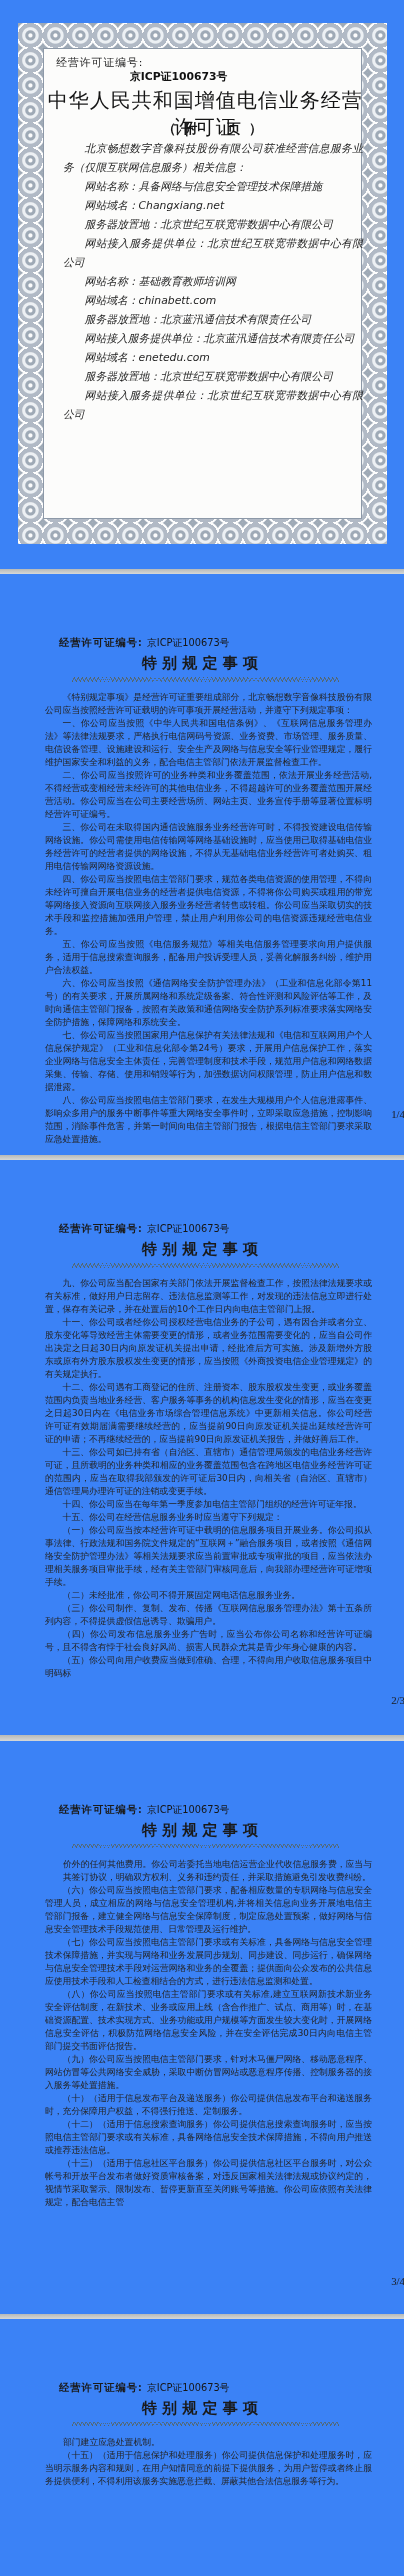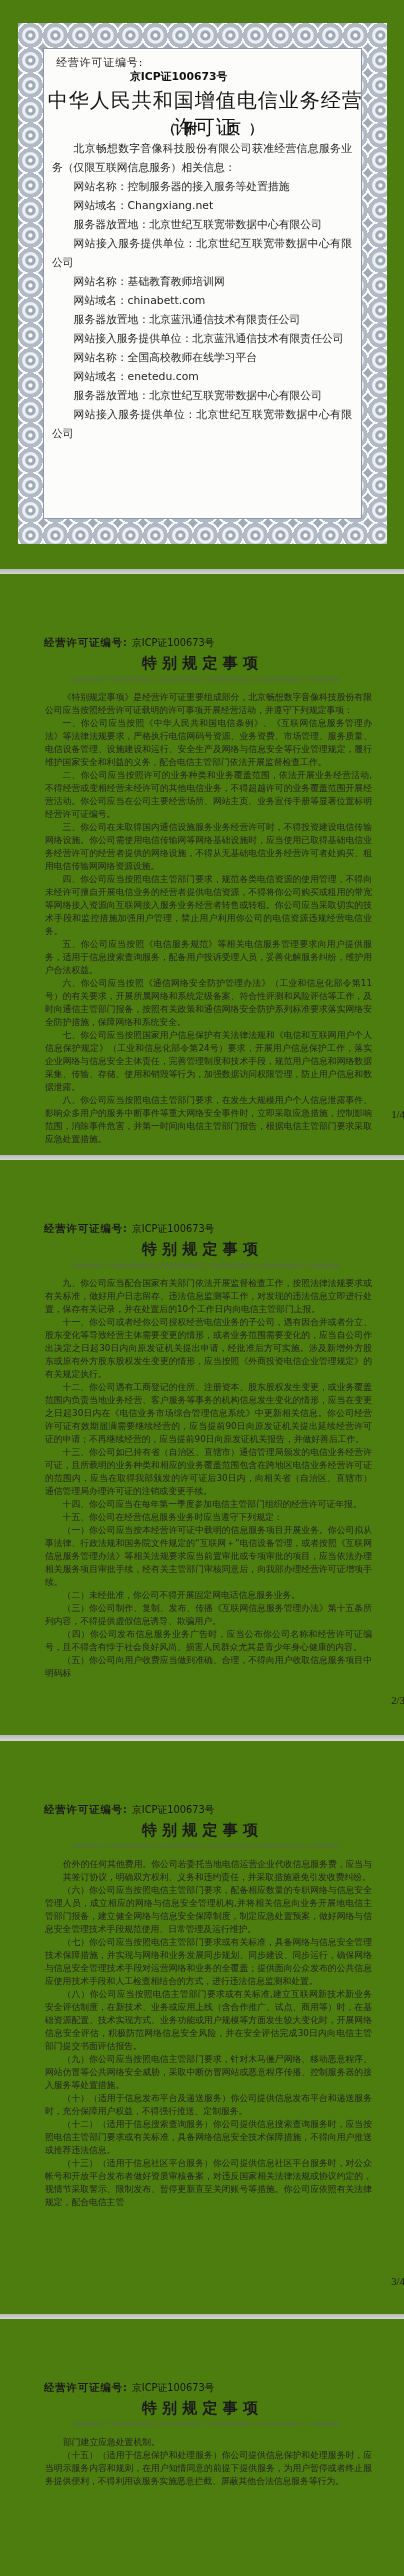--- a/index.html
+++ b/index.html
@@ -2,21 +2,21 @@
 <html style="font-size:8.2px"><head>
 <meta charset="utf-8">
 <style>
   html,body{margin:0;padding:0;}
   body{
     width:405px;
     background:#c9cbca;
     font-family:"DejaVu Sans","Liberation Sans",sans-serif;
     color:#262626;
   }
-  .page{position:relative;width:405px;background:#4d7c0f;overflow:hidden;}
+  .page{position:relative;width:405px;background:#3b82f6;overflow:hidden;}
   #p1{height:569px;}
   #p2{height:581px;}
   #p3{height:575px;}
   #p4{height:573px;}
   #p5{height:555px;}
   .divider{height:5.2px;background:linear-gradient(#b7b9b8,#d6d8d7);}
 
   
   .frame{
     position:absolute;left:18px;top:23px;width:369px;height:521px;
@@ -40,25 +40,25 @@
   .cert-title{
     position:absolute;left:-5.2px;top:31px;width:315px;margin:4px;
     text-align:center;font-size:20px;font-weight:400;color:#151515;letter-spacing:1px;
     font-family:"DejaVu Serif","Liberation Serif",serif;
   }
   .cert-subtitle{
     position:absolute;left:0;top:53px;width:100%;margin:15px;
     text-align:center;font-size:13.4px;font-weight:700;color:#151515;letter-spacing:8.2px;
     font-family:"DejaVu Serif","Liberation Serif",serif;
   }
-  .cert-body{position:absolute;left:3px;top:87px;width:300px;font-size:10.8px;line-height:19px;text-align:justify;color:#1f1f1f;}
+  .cert-body{position:absolute;left:14px;top:87px;width:300px;font-size:10.8px;line-height:19px;text-align:justify;color:#1f1f1f;font-style:italic;}
   .cert-body p{margin:0;text-indent:2em;}
 
   
-  .hdr{position:absolute;left:44px;top:62px;white-space:nowrap;}
+  .hdr{position:absolute;left:59px;top:62px;white-space:nowrap;}
   .hlabel{font-size:10.3px;font-weight:600;color:#1b1b1b;letter-spacing:1px;font-family:"DejaVu Serif","Liberation Serif",serif;}
   .hnum{font-size:9.8px;color:#161616;margin-left:4.1px;}
   .sec-title{
     position:absolute;left:0;top:80px;width:100%;margin:0;
     text-align:center;font-size:15px;font-weight:700;color:#1a1a1a;letter-spacing:5.2px;
     font-family:"DejaVu Serif","Liberation Serif",serif;
   }
   .zigzag{
     position:absolute;left:72px;top:103px;width:267px;height:4.6px;
     background-image:
@@ -84,29 +84,28 @@
   <div class="frame">
     <div class="frame-inner"></div>
   </div>
   <div class="cert-content">
     <div class="lic-label">经营许可证编号:</div>
     <div class="lic-number">京ICP证100673号</div>
     <h1 class="cert-title">中华人民共和国增值电信业务经营许可证</h1>
     <h2 class="cert-subtitle">（附　页）</h2>
     <div class="cert-body">
       <p>北京畅想数字音像科技股份有限公司获准经营信息服务业务（仅限互联网信息服务）相关信息：</p>
-      <p>网站名称：控制服务器的接入服务等处置措施</p>
+      <p>网站名称：具备网络与信息安全管理技术保障措施</p>
       <p>网站域名：Changxiang.net</p>
       <p>服务器放置地：北京世纪互联宽带数据中心有限公司</p>
       <p>网站接入服务提供单位：北京世纪互联宽带数据中心有限公司</p>
       <p>网站名称：基础教育教师培训网</p>
       <p>网站域名：chinabett.com</p>
       <p>服务器放置地：北京蓝汛通信技术有限责任公司</p>
       <p>网站接入服务提供单位：北京蓝汛通信技术有限责任公司</p>
-      <p>网站名称：全国高校教师在线学习平台</p>
       <p>网站域名：enetedu.com</p>
       <p>服务器放置地：北京世纪互联宽带数据中心有限公司</p>
       <p>网站接入服务提供单位：北京世纪互联宽带数据中心有限公司</p>
     </div>
   </div>
 </div>
 
 <div class="divider"></div>
 
 <div class="page" id="p2">
@@ -137,21 +136,21 @@
   </div>
   <h2 class="sec-title">特别规定事项</h2>
   <div class="zigzag"></div>
   <div class="pbody">
     <p>九、你公司应当配合国家有关部门依法开展监督检查工作，按照法律法规要求或有关标准，做好用户日志留存、违法信息监测等工作，对发现的违法信息立即进行处置，保存有关记录，并在处置后的10个工作日内向电信主管部门上报。</p>
     <p>十一、你公司或者经你公司授权经营电信业务的子公司，遇有因合并或者分立、股东变化等导致经营主体需要变更的情形，或者业务范围需要变化的，应当自公司作出决定之日起30日内向原发证机关提出申请，经批准后方可实施。涉及新增外方股东或原有外方股东股权发生变更的情形，应当按照《外商投资电信企业管理规定》的有关规定执行。</p>
     <p>十二、你公司遇有工商登记的住所、注册资本、股东股权发生变更，或业务覆盖范围内负责当地业务经营、客户服务等事务的机构信息发生变化的情形，应当在变更之日起30日内在《电信业务市场综合管理信息系统》中更新相关信息。你公司经营许可证有效期届满需要继续经营的，应当提前90日向原发证机关提出延续经营许可证的申请；不再继续经营的，应当提前90日向原发证机关报告，并做好善后工作。</p>
     <p>十三、你公司如已持有省（自治区、直辖市）通信管理局颁发的电信业务经营许可证，且所载明的业务种类和相应的业务覆盖范围包含在跨地区电信业务经营许可证的范围内，应当在取得我部颁发的许可证后30日内，向相关省（自治区、直辖市）通信管理局办理许可证的注销或变更手续。</p>
     <p>十四、你公司应当在每年第一季度参加电信主管部门组织的经营许可证年报。</p>
     <p>十五、你公司在经营信息服务业务时应当遵守下列规定：</p>
-    <p>（一）你公司应当按本经营许可证中载明的信息服务项目开展业务。你公司拟从事法律、行政法规和国务院文件规定的“互联网＋”电信设备管理，或者按照《互联网信息服务管理办法》等相关法规要求应当前置审批或专项审批的项目，应当依法办理相关服务项目审批手续，经有关主管部门审核同意后，向我部办理经营许可证增项手续。</p>
+    <p>（一）你公司应当按本经营许可证中载明的信息服务项目开展业务。你公司拟从事法律、行政法规和国务院文件规定的“互联网＋”融合服务项目，或者按照《通信网络安全防护管理办法》等相关法规要求应当前置审批或专项审批的项目，应当依法办理相关服务项目审批手续，经有关主管部门审核同意后，向我部办理经营许可证增项手续。</p>
     <p>（二）未经批准，你公司不得开展固定网电话信息服务业务。</p>
     <p>（三）你公司制作、复制、发布、传播《互联网信息服务管理办法》第十五条所列内容，不得提供虚假信息诱导、欺骗用户。</p>
     <p>（四）你公司发布信息服务业务广告时，应当公布你公司名称和经营许可证编号，且不得含有悖于社会良好风尚、损害人民群众尤其是青少年身心健康的内容。</p>
     <p>（五）你公司向用户收费应当做到准确、合理，不得向用户收取信息服务项目中明码标</p>
   </div>
   <div class="pagenum">2/3</div>
 </div>
 
 <div class="divider"></div>
 

